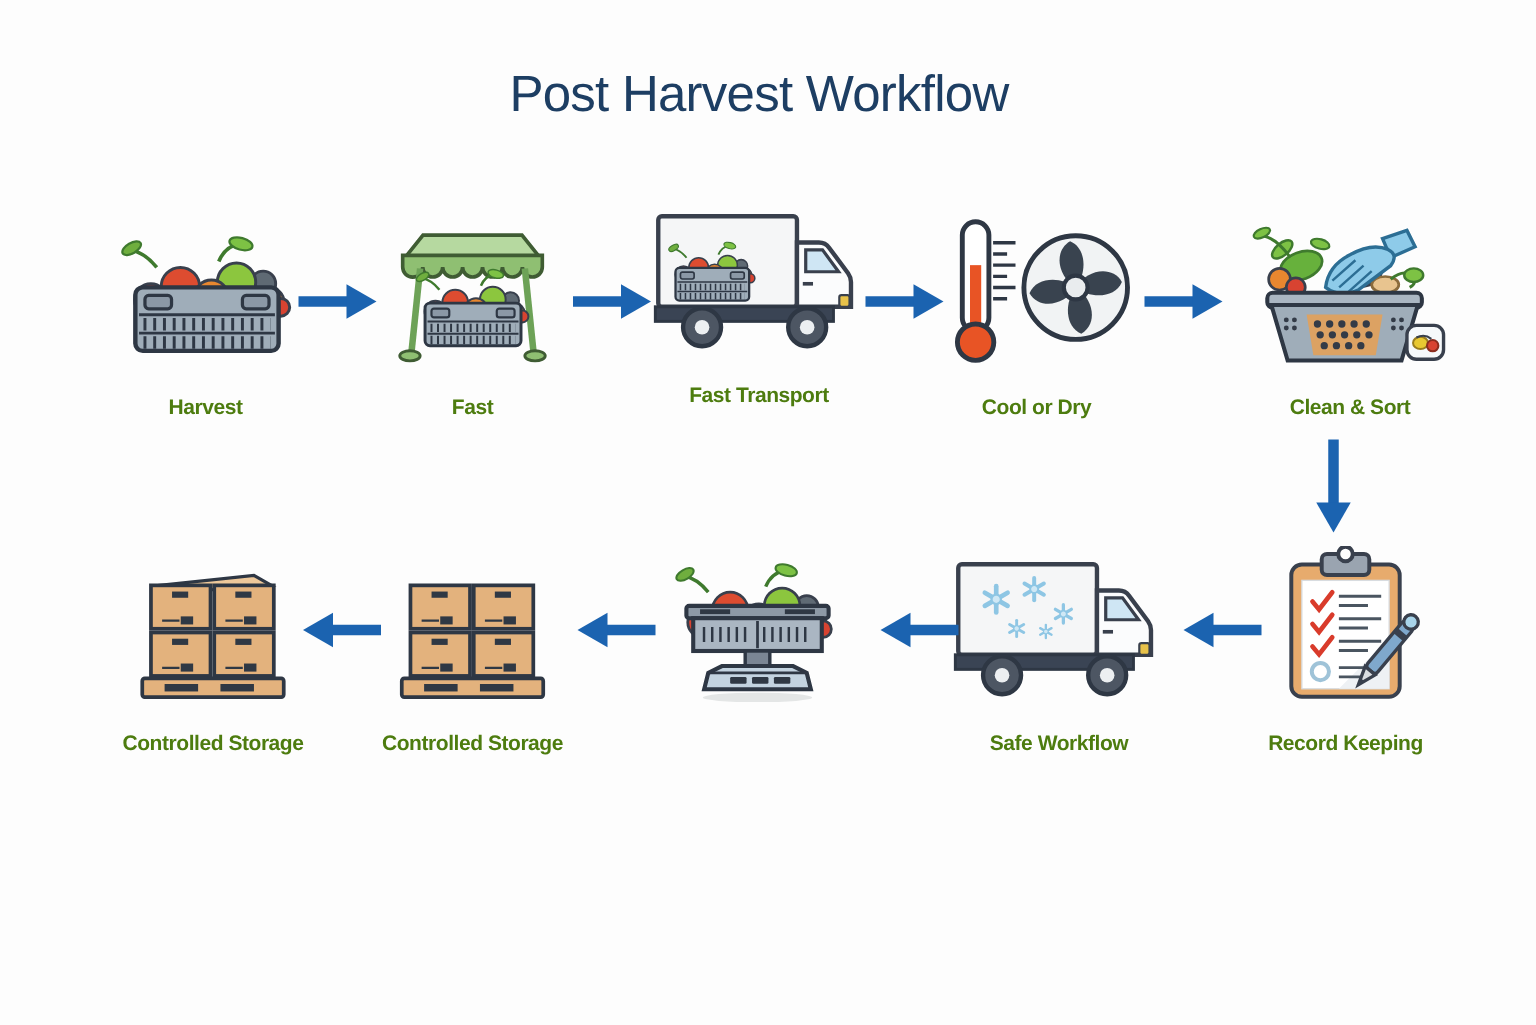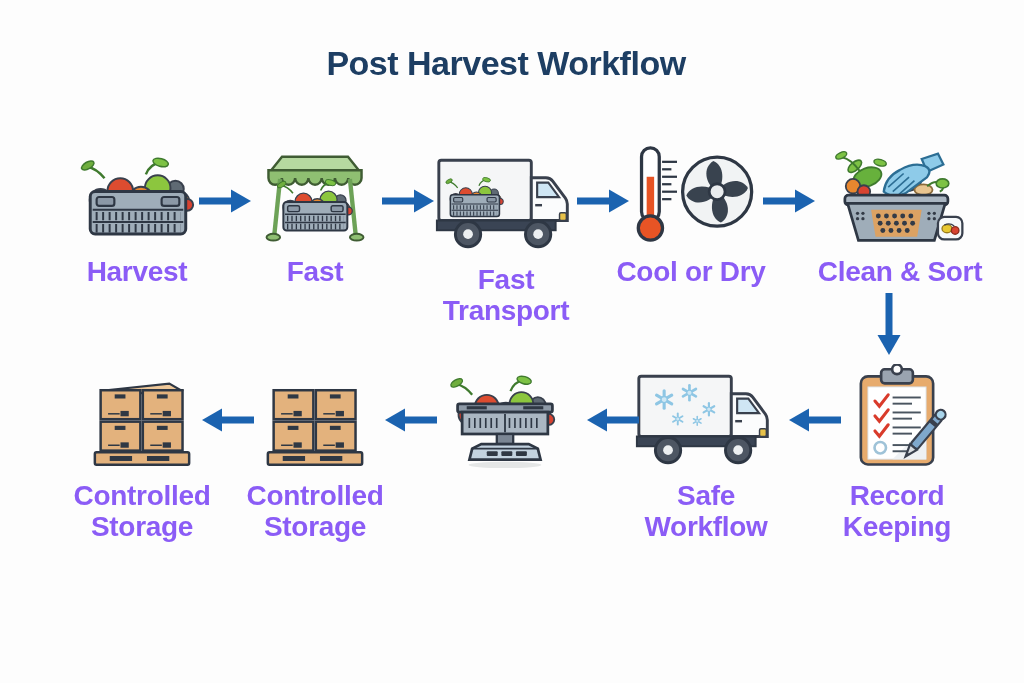--- a/index.html
+++ b/index.html
@@ -2,27 +2,27 @@
 <html><head>
 <meta charset="utf-8">
 <style>
   html,body{margin:0;padding:0;background:#fdfdfd;}
   .canvas{
     position:relative;width:1024px;height:683px;background:#fdfdfd;overflow:hidden;
     font-family:"Liberation Sans","DejaVu Sans",sans-serif;
   }
   .title{
     position:absolute;top:44px;left:0;width:1012px;text-align:center;
-    font-size:34px;font-weight:bold;color:#1d3e63;letter-spacing:-0.5px;margin:0;
+    font-size:34px;font-weight:normal;color:#1d3e63;letter-spacing:-0.5px;margin:0;
   }
   .stage{position:absolute;width:180px;display:flex;flex-direction:column;align-items:center;}
   .icon{height:116px;display:flex;align-items:flex-end;justify-content:center;}
   .icon svg{display:block;}
   .label{
-    margin-top:12px;font-size:28px;font-weight:bold;color:#8b5cf6;text-align:center;
+    margin-top:12px;font-size:14px;font-weight:bold;color:#4d7c0f;text-align:center;
     line-height:31px;letter-spacing:-0.3px;
   }
   .arrow{position:absolute;}
   .arrow-left{transform:scaleX(-1);}
 </style>
 </head>
 <body>
 
 <svg width="0" height="0" style="position:absolute" aria-hidden="true">
 <defs>
@@ -126,21 +126,21 @@
         <ellipse cx="23" cy="93" rx="7" ry="3.5" fill="#8fbf72" stroke="#3f5c33" stroke-width="2"></ellipse>
         <ellipse cx="109" cy="93" rx="7" ry="3.5" fill="#8fbf72" stroke="#3f5c33" stroke-width="2"></ellipse>
         <g transform="translate(31,34) scale(0.68)">
             <use href="#produce-crate"></use>
           </g>
       </svg>
     </div>
     <div class="label">Fast</div>
   </div>
 
-  <div class="stage" style="left:416px;top:136px">
+  <div class="stage" style="left:416px;top:120px">
     <div class="icon">
       <svg viewBox="0 0 150 100" width="146" height="98">
         <g transform="translate(4,4)">
             <use href="#truck-body"></use>
           </g>
         <g transform="translate(16,24) scale(0.52)">
             <use href="#produce-crate"></use>
           </g>
       </svg>
     </div>

